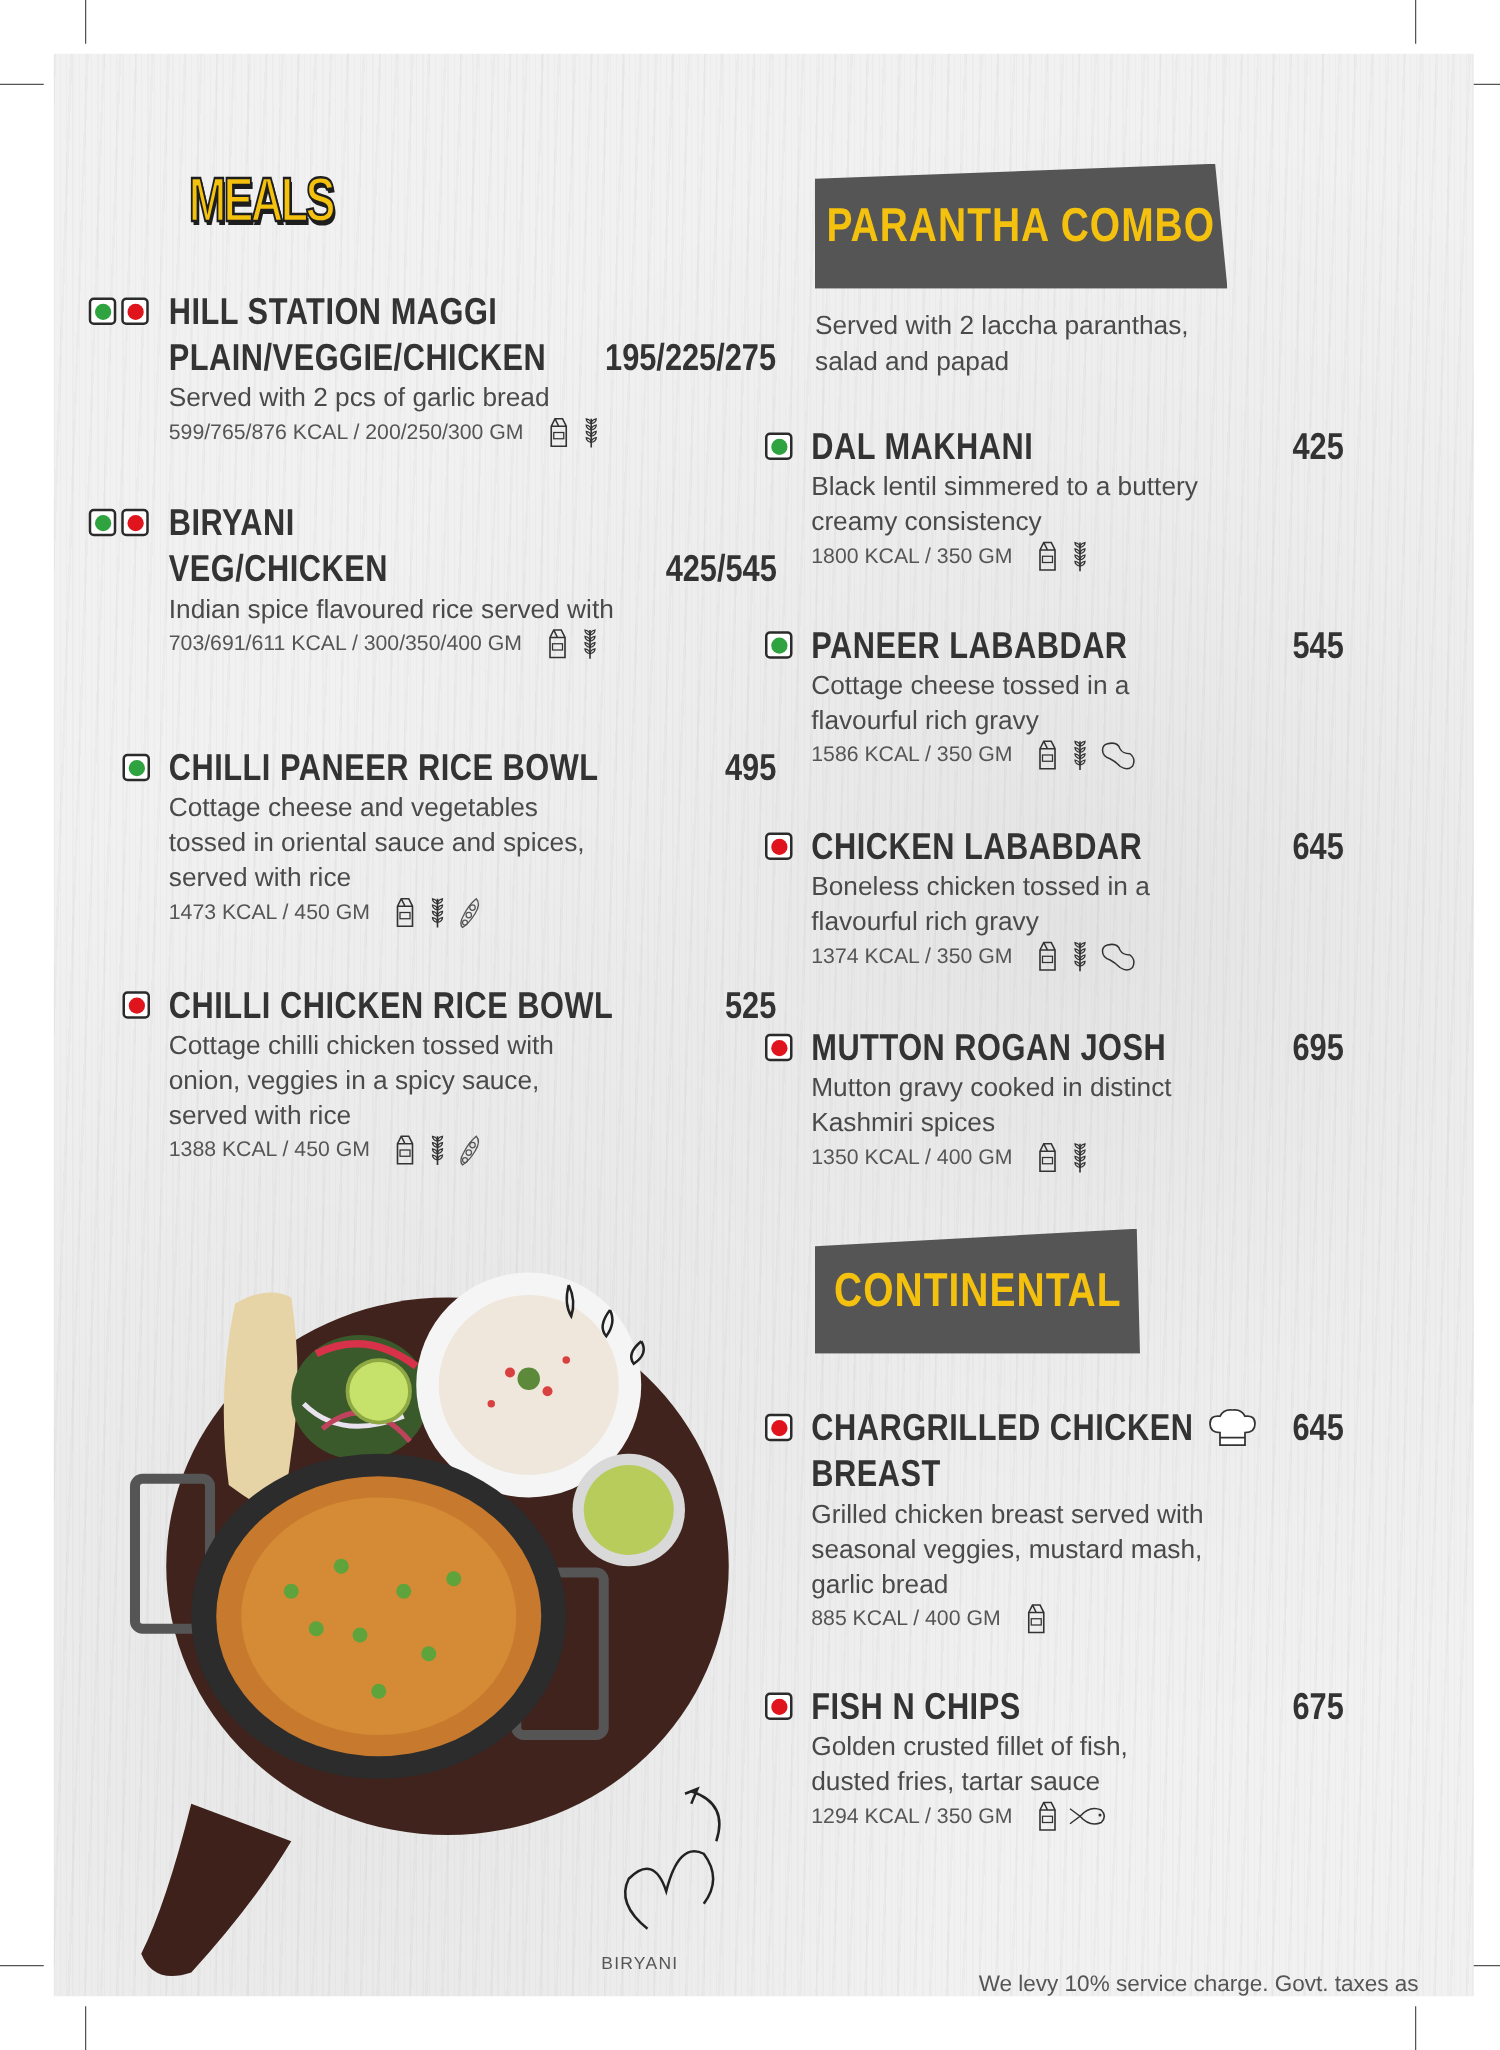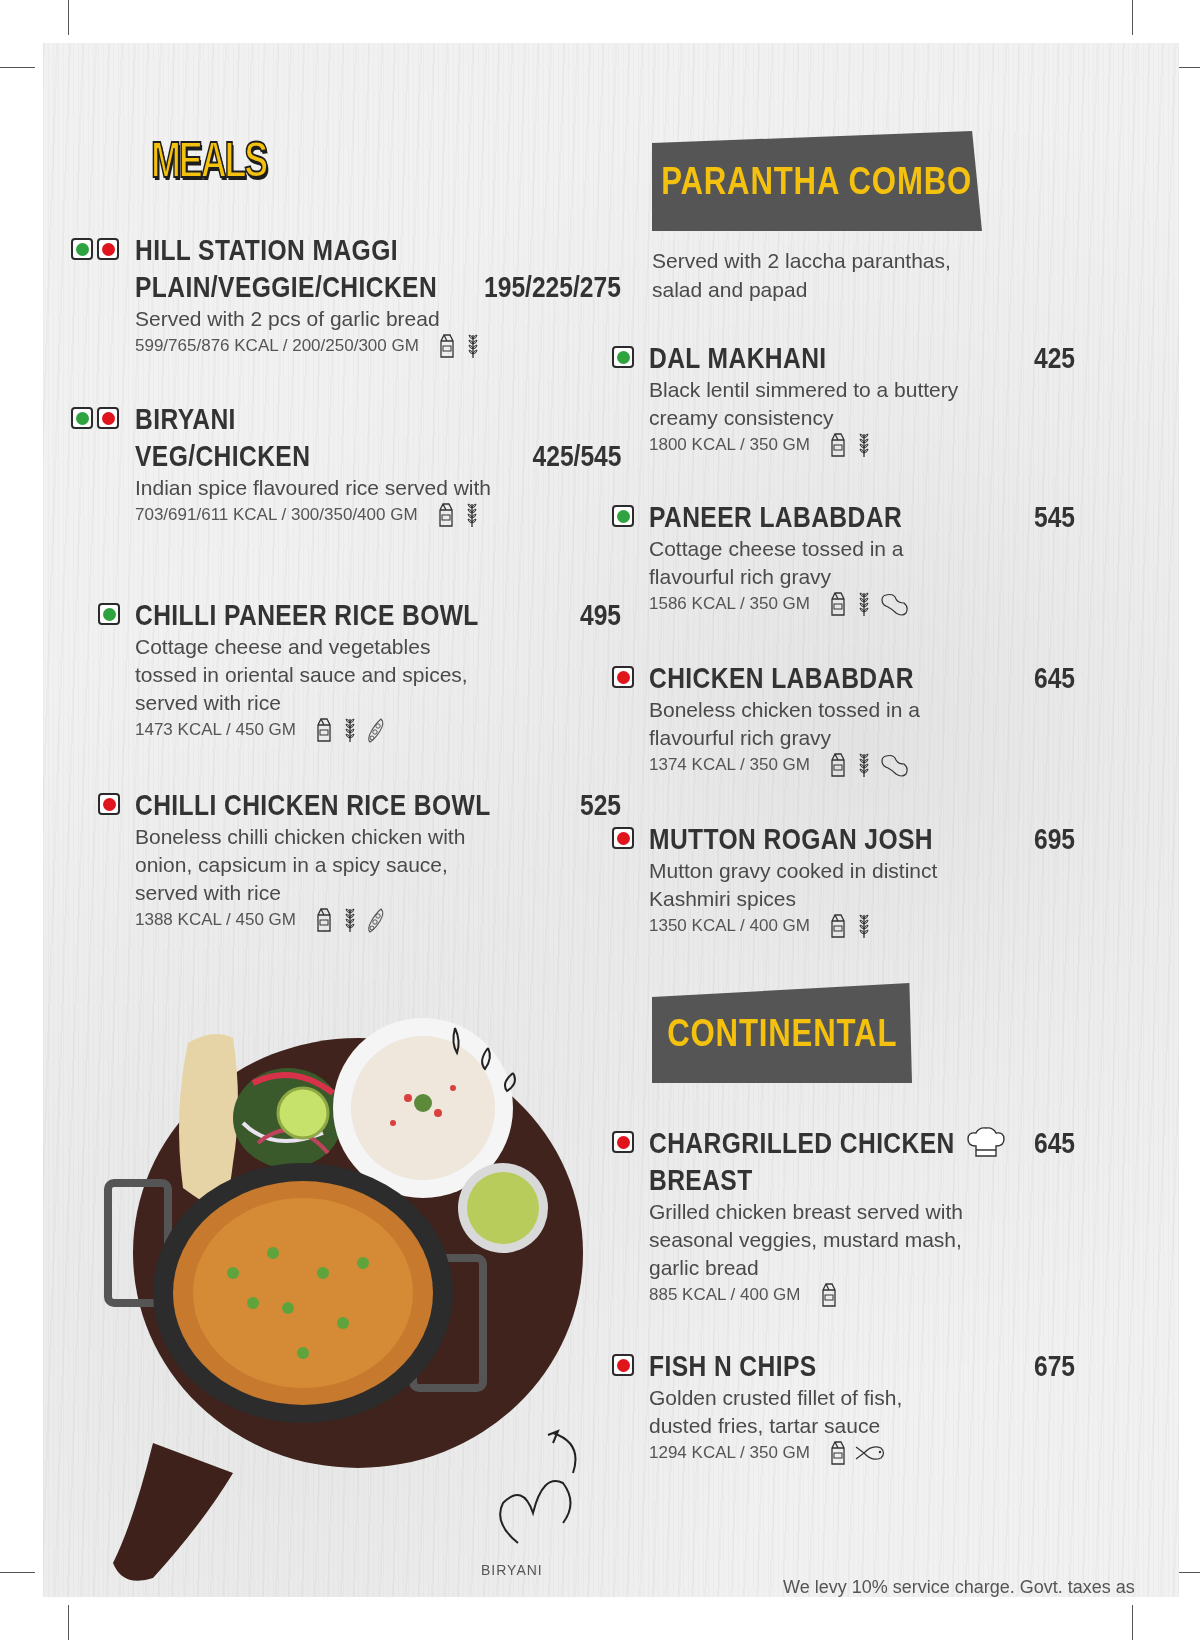--- a/index.html
+++ b/index.html
@@ -187,22 +187,22 @@
   </div>
 
   <div class="item" style="left:55px;top:743px;width:523px;">
     <div class="badges" style="left:0;">
       <span class="badge nonveg">
           <span class="dot"></span>
         </span>
     </div>
     <div style="margin-left:37px;">
       <span class="name">CHILLI CHICKEN RICE BOWL</span>
-      <div class="desc">Boneless chilli chicken chicken with</div>
-      <div class="desc">onion, capsicum in a spicy sauce,</div>
+      <div class="desc">Cottage chilli chicken tossed with</div>
+      <div class="desc">onion, veggies in a spicy sauce,</div>
       <div class="desc">served with rice</div>
       <div class="nutri">
         <span>1388 KCAL / 450 GM</span>
         <span class="icons">
           <span class="ic"><svg viewBox="0 0 20 26">
                 <path d="M4 8 L7 2 H13 L16 8 V24 H4 Z M4 8 H16 M7 2 L10 8" fill="none" stroke="#333" stroke-width="1.3"></path>
                 <rect x="6" y="13" width="8" height="5" fill="none" stroke="#333" stroke-width="1"></rect>
               </svg></span>
           <span class="ic"><svg viewBox="0 0 20 26">
                 <path d="M10 2 V25" stroke="#333" stroke-width="1.3"></path>

